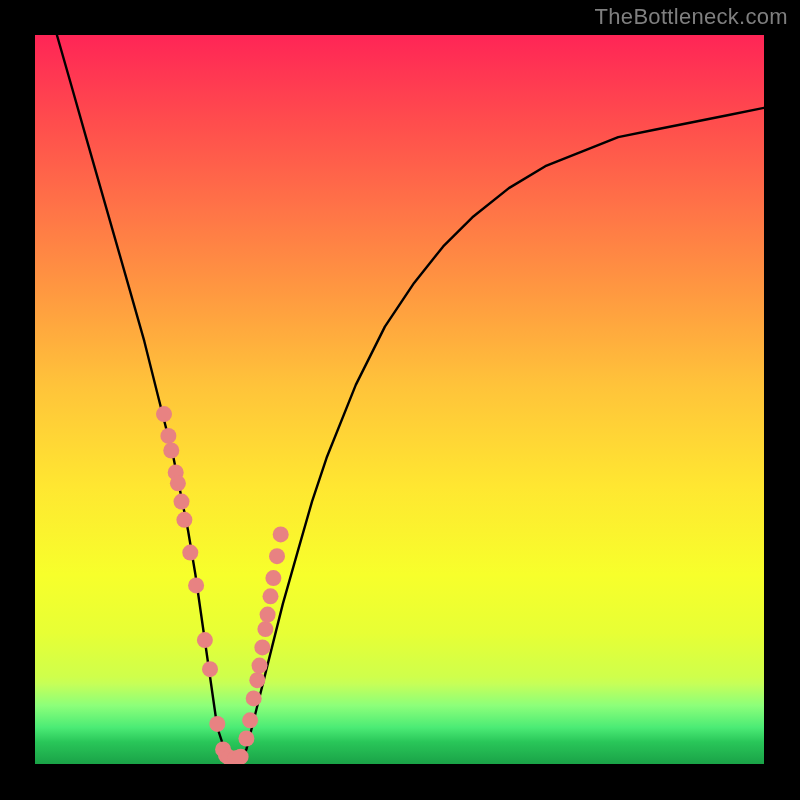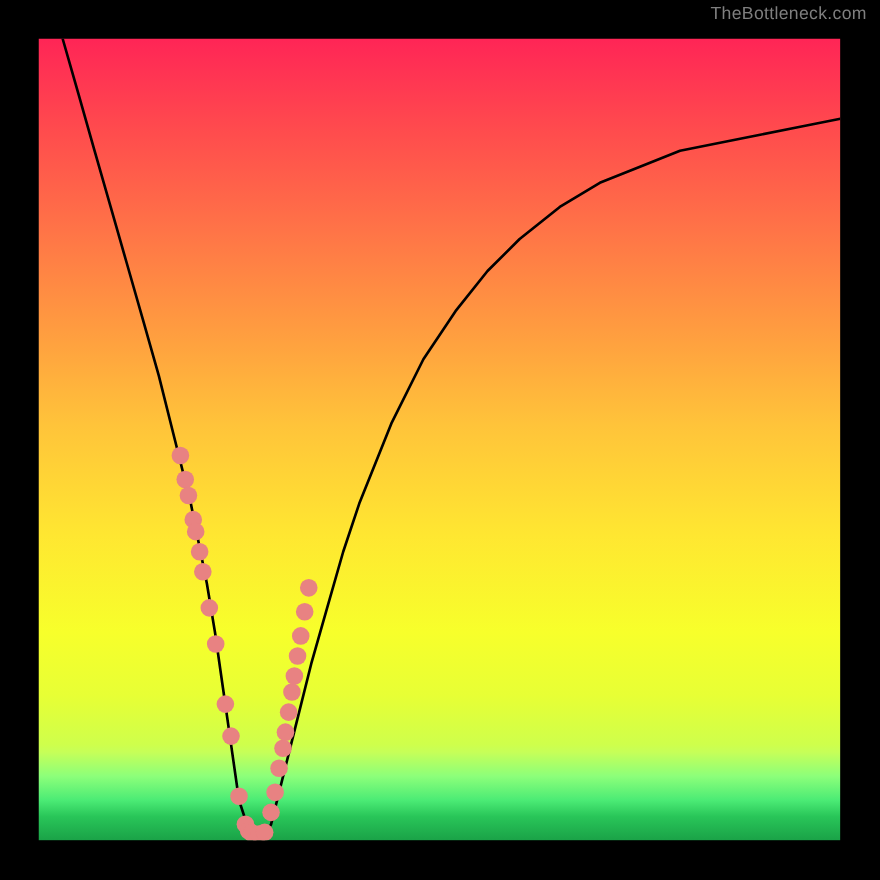--- a/index.html
+++ b/index.html
@@ -44,21 +44,21 @@
       #4BEB75 95%,
       #29C659 97%,
       #1AA247 100%
     );
   }
   .watermark {
     position: absolute;
     right: 12px;
     top: 4px;
     color: #7F7F7F;
-    font-size: 16px;
+    font-size: 22px;
     letter-spacing: 0.3px;
     font-family: Arial, Helvetica, sans-serif;
   }
   svg.curve {
     position: absolute;
     left: 0;
     top: 0;
     width: 729px;
     height: 729px;
   }

